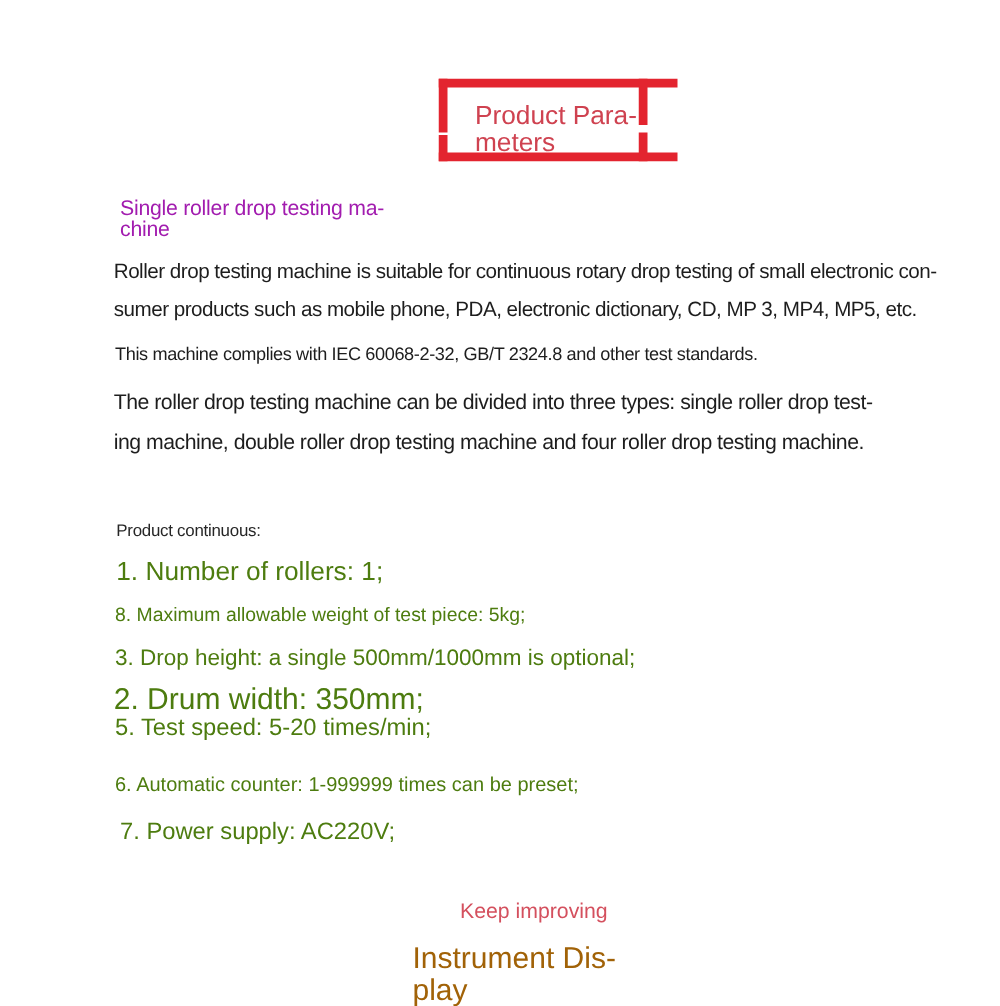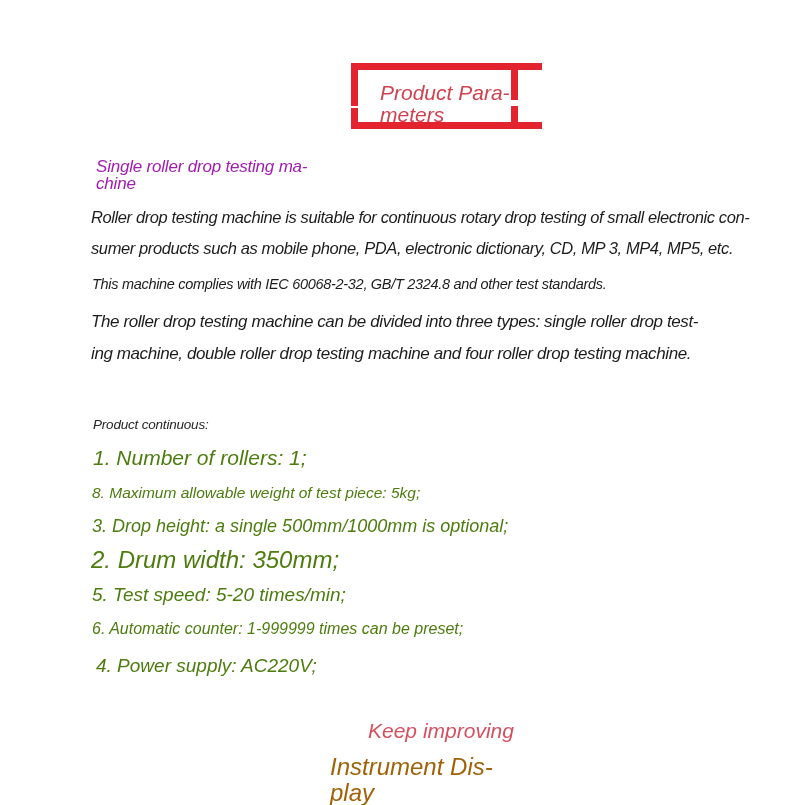--- a/index.html
+++ b/index.html
@@ -1,15 +1,15 @@
 <!DOCTYPE html>
 <html><head>
 <meta charset="utf-8">
 <style>
-  * { margin: 12px; padding: 0; box-sizing: border-box; font-style: italic; }
+  * { margin: 12px; padding: 0; box-sizing: border-box; }
   html, body { width: 800px; height: 805px; }
   body {
     position: relative;
     background: #ffffff;
     font-family: "Liberation Sans", sans-serif;
     color: #1d1d1d;
     overflow: hidden;
   }
   .abs { position: absolute; }
   .preline { white-space: pre-line; }
@@ -64,28 +64,28 @@
   
   .params-label {
     left: 57px; top: 381px;
     font-size: 13.5px; color: #262626; letter-spacing: -0.2px;
   }
   .param-item { color: #4d7c0f; }
   .item-0 { left: 57px; top: 410px; font-size: 21px; }
   .item-1 { left: 56px; top: 448px; font-size: 15.5px; }
   .item-2 { left: 56px; top: 480px; font-size: 18px; }
   .item-3 { left: 55px; top: 510px; font-size: 24px; }
-  .item-4 { left: 56px; top: 548px; font-size: 19px; }
+  .item-4 { left: 56px; top: 536px; font-size: 19px; }
   .item-5 { left: 56px; top: 584px; font-size: 16px; }
   .item-6 { left: 60px; top: 619px; font-size: 19px; }
 
   
   .tagline {
     left: 332px; top: 683px;
-    font-size: 21px; color: #d4505e;
+    font-size: 17px; color: #d4505e;
   }
   .section-title {
     left: 294px; top: 718px;
     font-size: 24px; line-height: 26px;
     color: #a16207;
   }
   .dash-line {
     left: 292px; top: 772px;
     width: 216px; height: 7px;
     background: repeating-linear-gradient(90deg,
@@ -116,18 +116,18 @@
 <div class="abs para3 preline">The roller drop testing machine can be divided into three types: single roller drop test-
 ing machine, double roller drop testing machine and four roller drop testing machine.</div>
 
 <div class="abs params-label">Product continuous:</div>
 <div class="abs param-item item-0">1. Number of rollers: 1;</div>
 <div class="abs param-item item-1">8. Maximum allowable weight of test piece: 5kg;</div>
 <div class="abs param-item item-2">3. Drop height: a single 500mm/1000mm is optional;</div>
 <div class="abs param-item item-3">2. Drum width: 350mm;</div>
 <div class="abs param-item item-4">5. Test speed: 5-20 times/min;</div>
 <div class="abs param-item item-5">6. Automatic counter: 1-999999 times can be preset;</div>
-<div class="abs param-item item-6">4. Power supply: AC220V;</div>
+<div class="abs param-item item-6">7. Power supply: AC220V;</div>
 
 <div class="abs tagline">Keep improving</div>
 <div class="abs section-title preline">Instrument Dis-
 play</div>
 <div class="abs dash-line"></div>
 
 </body></html>

